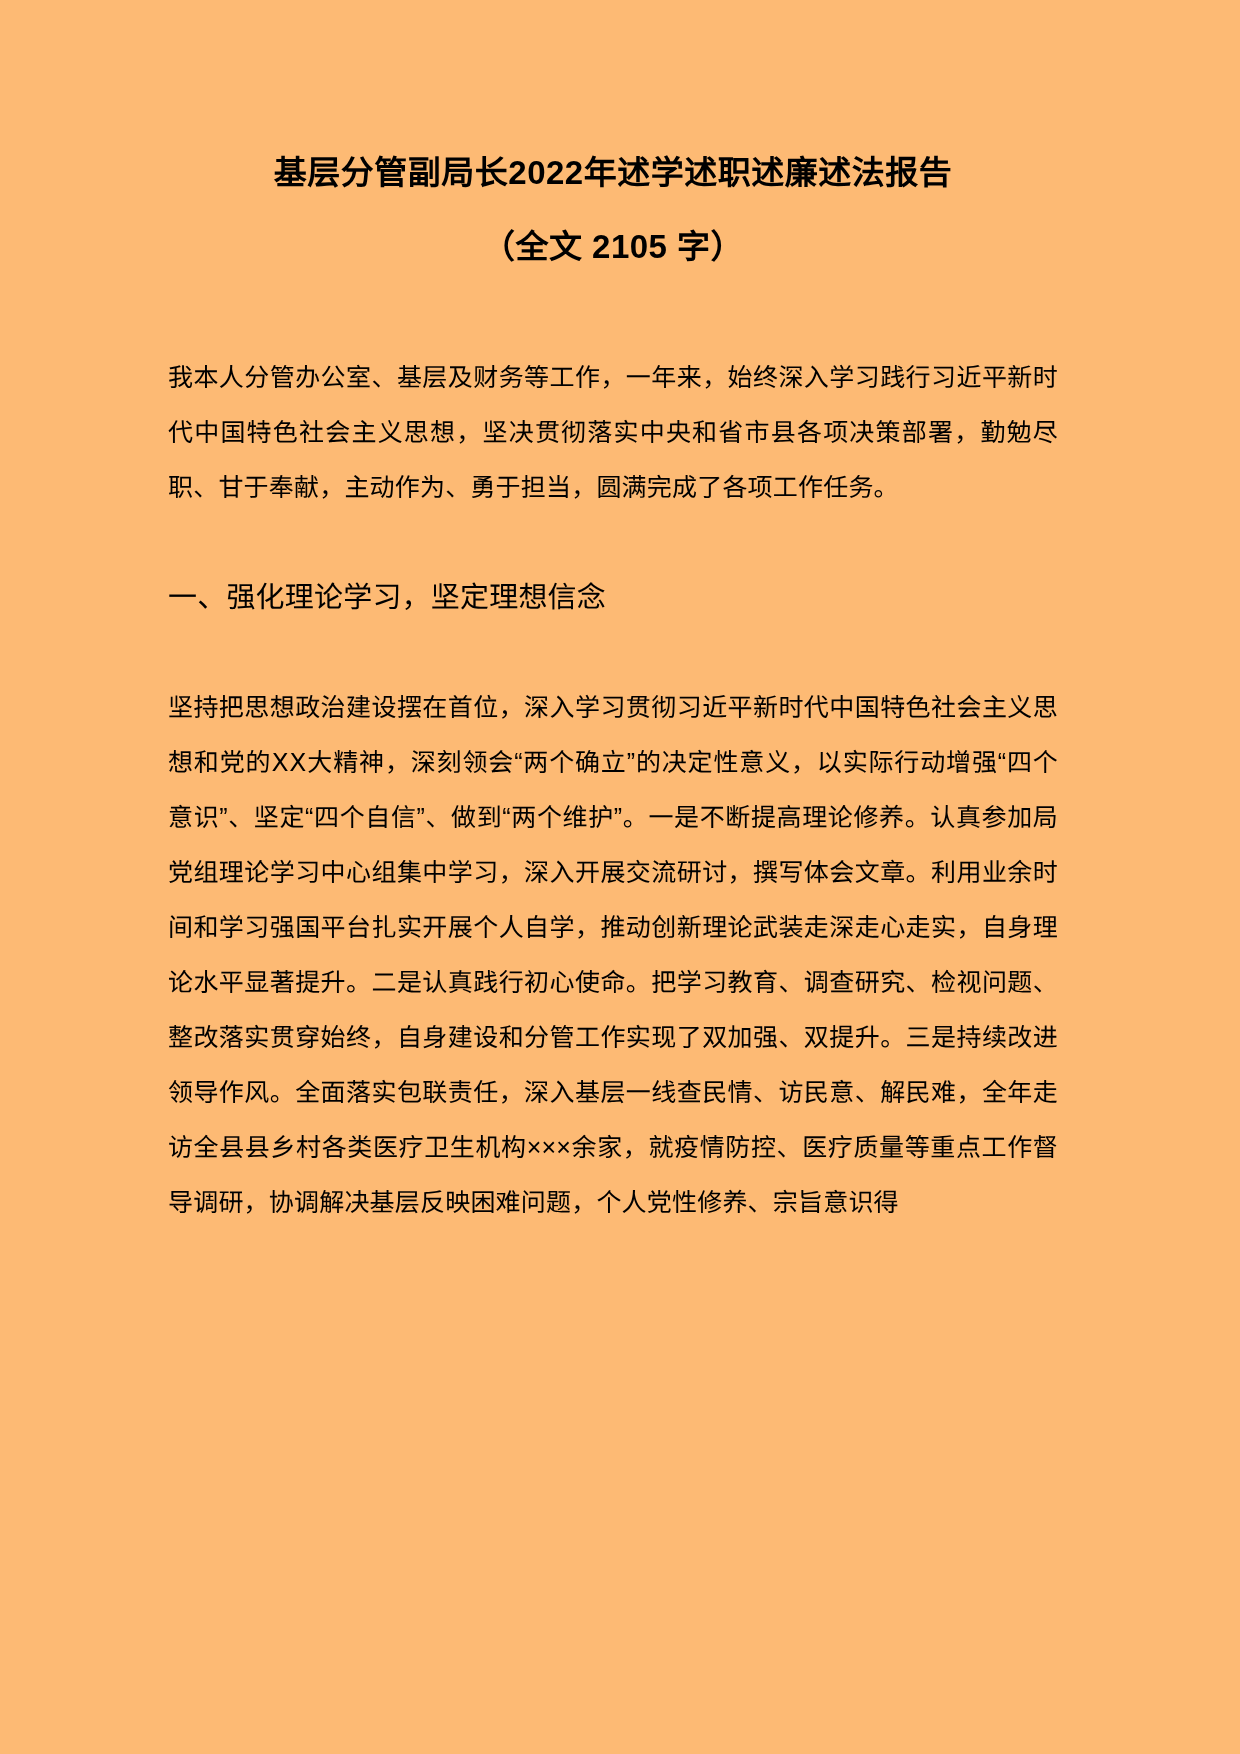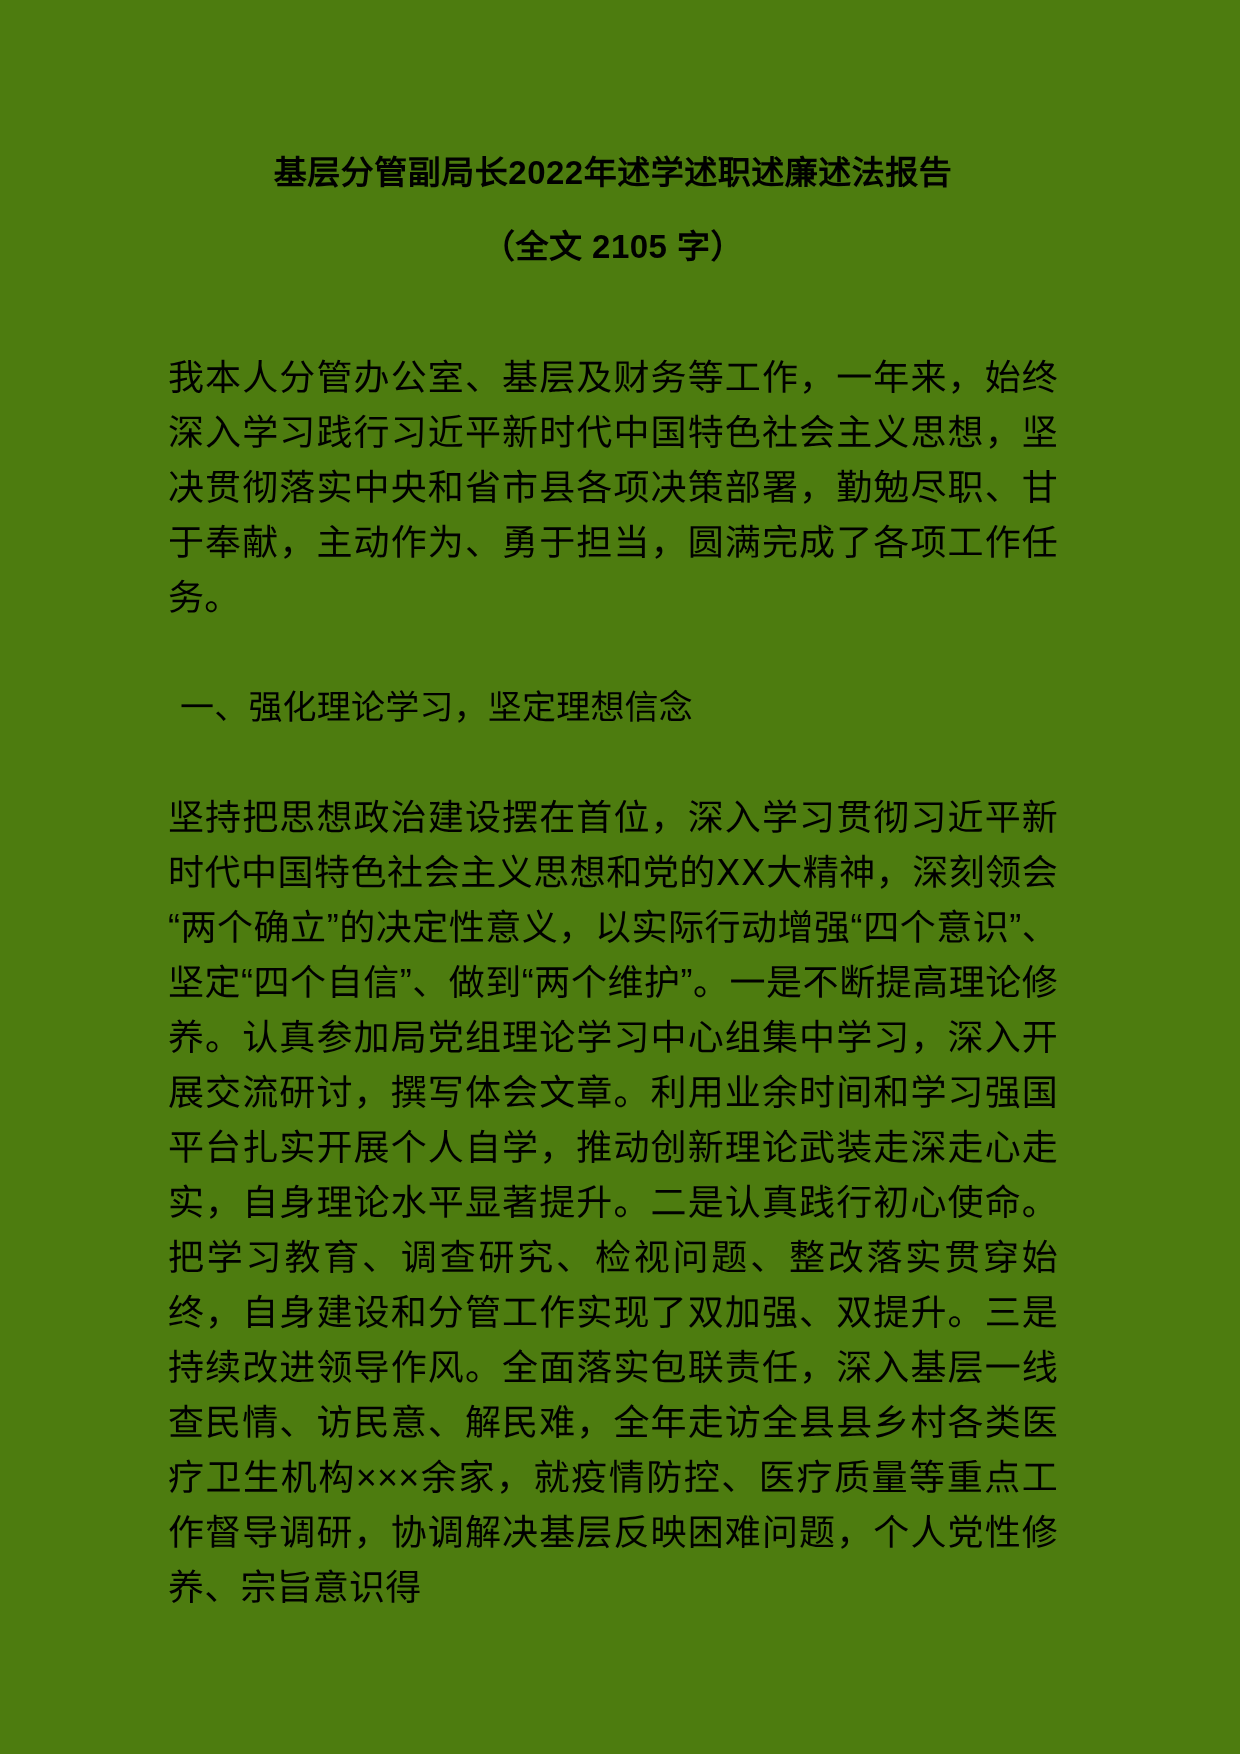--- a/index.html
+++ b/index.html
@@ -13,21 +13,21 @@
     height: 1754px;
     overflow: hidden;
     font-family: "Liberation Sans", "DejaVu Sans", sans-serif;
     color: #000000;
     -webkit-font-smoothing: antialiased;
   }
   .page {
     position: relative;
     width: 1240px;
     height: 1754px;
-    background: #4d7c0f;
+    background: #fdba74;
     box-sizing: border-box;
     padding: 0;
   }
   .content {
     position: absolute;
     left: 168px;
     top: 0;
     width: 890px;
   }
 
@@ -51,32 +51,32 @@
     padding-top: 8px;
   }
 
   
   .body-block {
     margin-top: 70px;
   }
   p.para {
     margin: 0 0 0 0;
     padding: 0;
-    font-size: 36px;
+    font-size: 25px;
     line-height: 55px;
     text-align: justify;
     text-justify: inter-ideograph;
     letter-spacing: 0.2px;
     color: #000;
     font-weight: normal;
   }
   h2.section-heading {
-    margin: 55px 0 0 12px;
+    margin: 55px 0 0 0;
     padding: 0;
-    font-size: 34px;
+    font-size: 29px;
     line-height: 55px;
     font-weight: normal;
     text-align: left;
     letter-spacing: 0.2px;
     color: #000;
   }
   h2.section-heading + p.para {
     margin-top: 55px;
   }
   .clipped {

